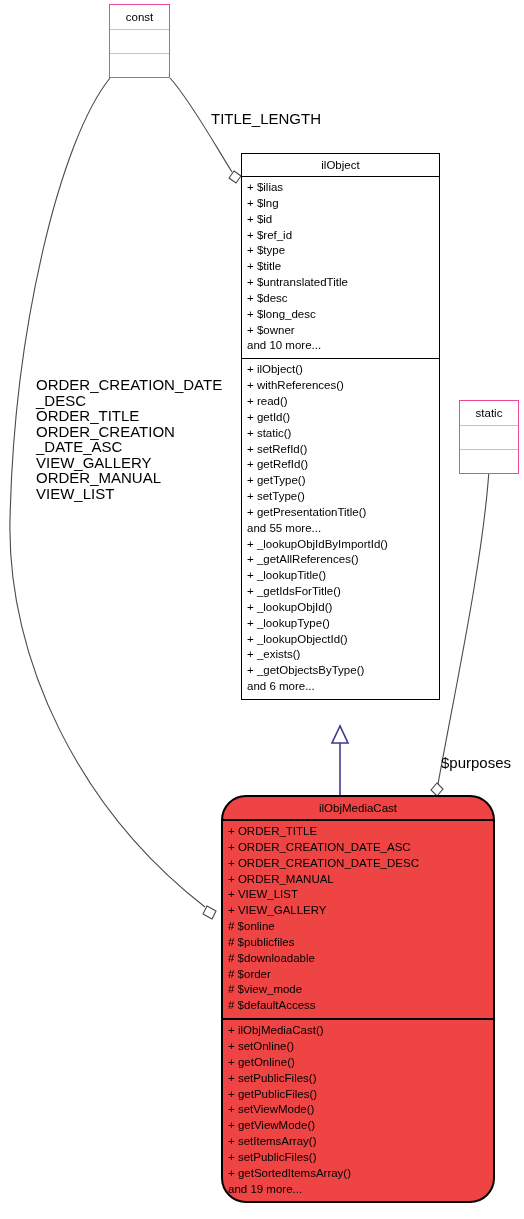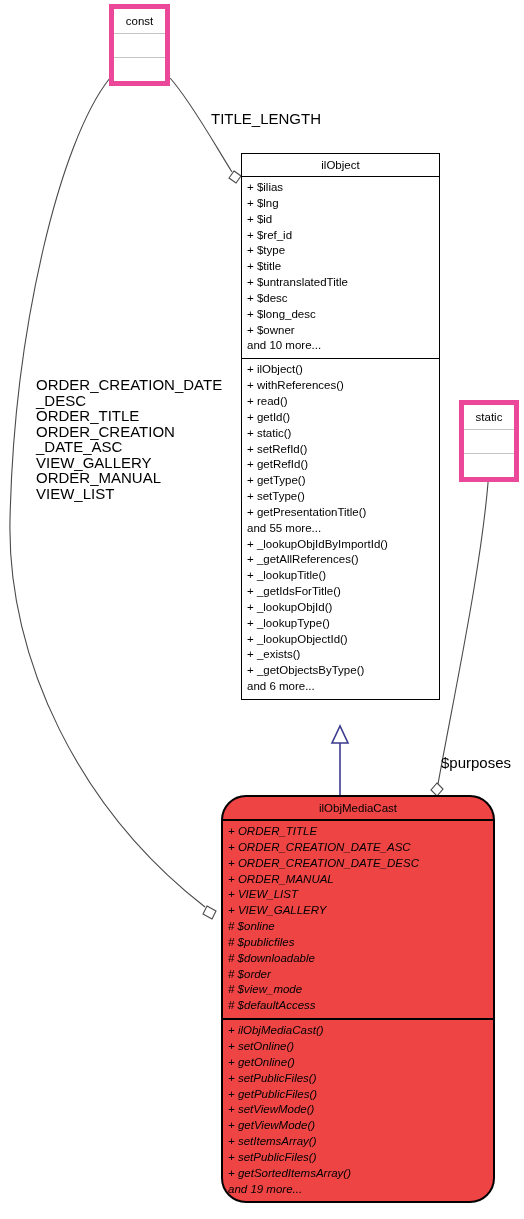--- a/index.html
+++ b/index.html
@@ -52,21 +52,21 @@
   .uml-node .uml-row {
     font-size: 11.5px;
     line-height: 15.85px;
     white-space: nowrap;
   }
 
   
   .stub-node {
     position: absolute;
     box-sizing: border-box;
-    border: 5px solid #ec4899;
+    border: 1px solid #ec4899;
     background: #ffffff;
   }
   .stub-node .stub-title {
     text-align: center;
     font-size: 11.5px;
     line-height: 14px;
     padding: 5px 6px;
     white-space: nowrap;
     color: #000000;
   }
@@ -84,21 +84,20 @@
   #node-ilobjmediacast {
     left: 221px;
     top: 795px;
     width: 274px;
     border-width: 2px;
     background: #ef4444;
     border-radius: 25px;
   }
   #node-ilobjmediacast .uml-compartment {
     border-top-width: 2px;
-    font-style: italic;
   }
   #node-const {
     left: 109px;
     top: 4px;
     width: 61px;
   }
   #node-static {
     left: 459px;
     top: 400px;
     width: 60px;

